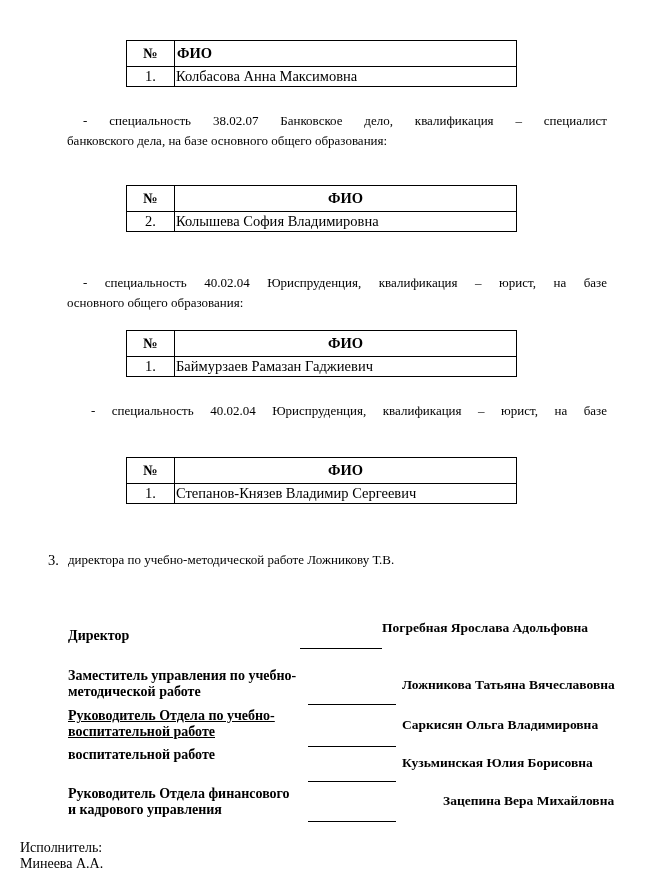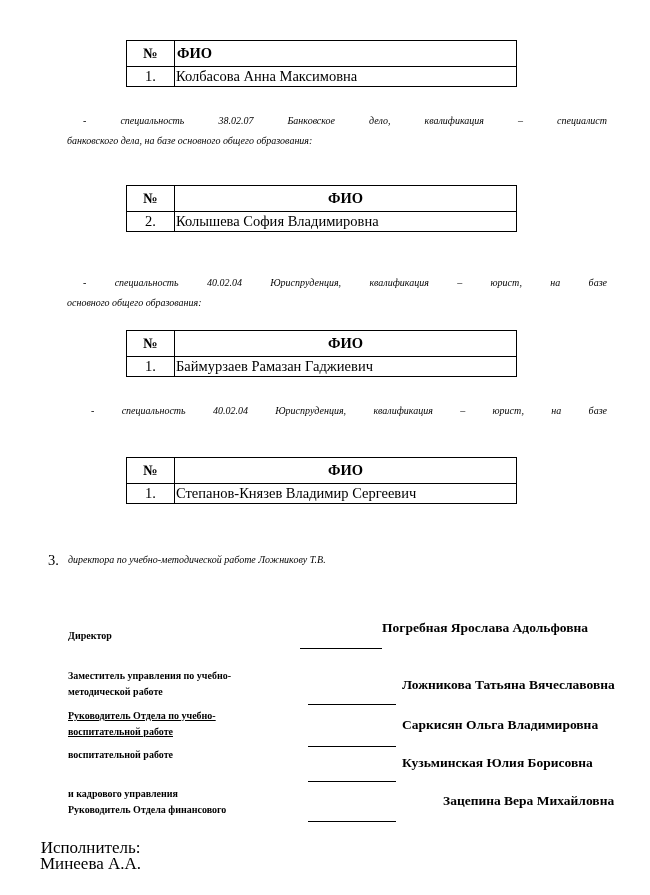--- a/index.html
+++ b/index.html
@@ -7,26 +7,26 @@
          font-family:"Liberation Serif", "DejaVu Serif", serif; color:#000; font-size:14.5px; }
   .abs { position:absolute; }
   table.fio { position:absolute; border-collapse:collapse; width:391px; }
   table.fio td { border:1px solid #000; padding:0; height:25px; line-height:25px; font-size:14.5px; }
   table.fio tr.row td { height:19px; line-height:19px; }
   table.fio td.num { width:47px; text-align:center; }
   table.fio td.head { font-weight:bold; }
   table.fio td.head.left { padding-left:2px; text-align:left; }
   table.fio td.head.center { text-align:center; }
   table.fio td.name { padding-left:1px; }
-  .para { position:absolute; left:67px; width:540px; text-align:justify; line-height:20px; font-size:10px;font-style:italic; }
+  .para { position:absolute; left:67px; width:540px; text-align:justify; line-height:20px; font-size:13px; }
   .para .l1 { display:block; text-align:justify; text-align-last:justify; }
-  .sig-title { position:absolute; left:68px; font-weight:bold; font-size:10px; line-height:16px; }
+  .sig-title { position:absolute; left:68px; font-weight:bold; font-size:14px; line-height:16px; }
   .sig-name { position:absolute; font-weight:bold; font-size:13.5px; }
   .sig-line { position:absolute; height:1px; background:#000; }
-  .exec { position:absolute; left:40px; font-size:17px; line-height:16px;text-align:center; }
+  .exec { position:absolute; left:20px; font-size:14px; line-height:16px; }
 </style>
 </head>
 <body>
 
 <table class="fio" style="left:126px; top:40px;">
   <tbody>
       <tr>
     <td class="num head">№</td>
     <td class="head left">ФИО</td>
   </tr>
@@ -113,22 +113,22 @@
 <div class="sig-line" style="left:308px; top:746px; width:88px;"></div>
 <div class="sig-name" style="left:402px; top:717px;">Саркисян Ольга Владимировна</div>
 
 <div class="sig-title" style="top:747px;">
   <div>воспитательной работе</div>
 </div>
 <div class="sig-line" style="left:308px; top:781px; width:88px;"></div>
 <div class="sig-name" style="left:402px; top:755px;">Кузьминская Юлия Борисовна</div>
 
 <div class="sig-title" style="top:786px;">
+  <div>Руководитель Отдела финансового</div>
   <div>и кадрового управления</div>
-  <div>Руководитель Отдела финансового</div>
 </div>
 <div class="sig-line" style="left:308px; top:821px; width:88px;"></div>
 <div class="sig-name" style="left:402px; top:793px;margin-left:41px;">Зацепина Вера Михайловна</div>
 
 <div class="exec" style="top:840px;">
   <div>Исполнитель:</div>
   <div>Минеева А.А.</div>
 </div>
 
 </body></html>

